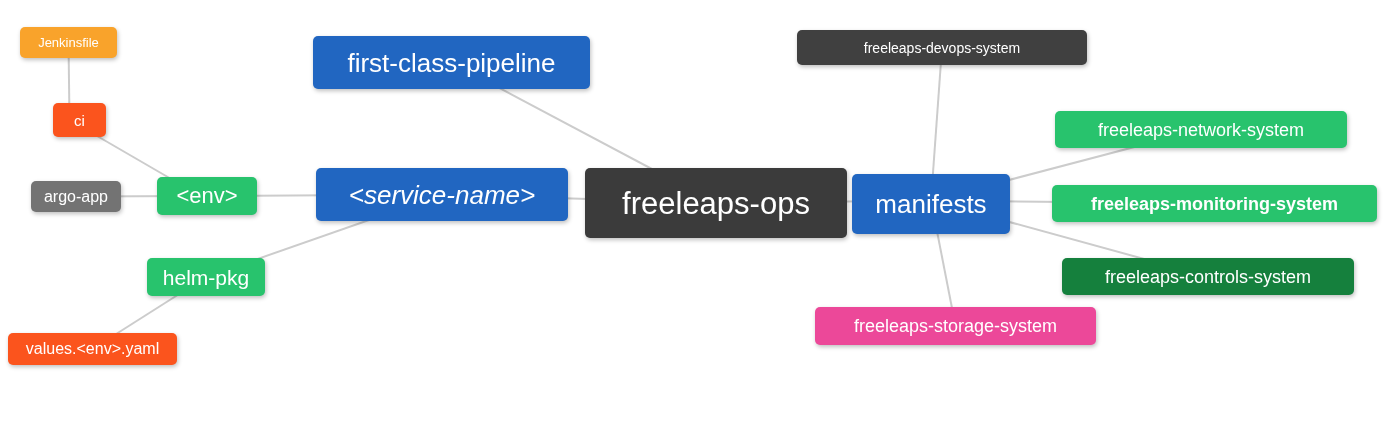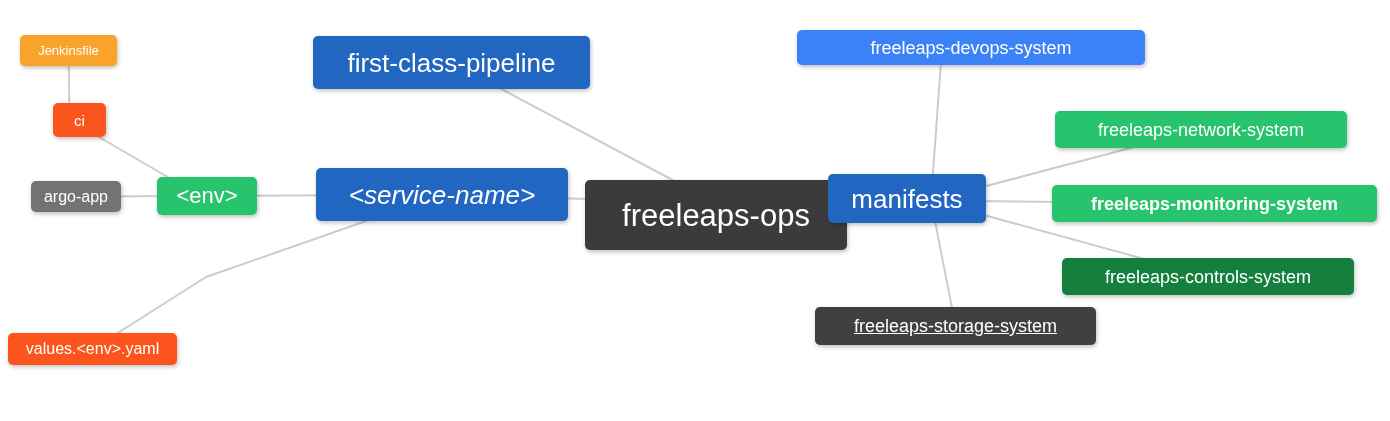--- a/index.html
+++ b/index.html
@@ -30,27 +30,28 @@
       <line x1="451.5" y1="62.5" x2="716" y2="203"></line>
       <line x1="442" y1="194.5" x2="716" y2="203"></line>
       <line x1="716" y1="203" x2="931" y2="200.5"></line>
       <line x1="931" y1="200.5" x2="942" y2="47.5"></line>
       <line x1="931" y1="200.5" x2="1201" y2="129.5"></line>
       <line x1="931" y1="200.5" x2="1214.5" y2="203.5"></line>
       <line x1="931" y1="200.5" x2="1208" y2="276.5"></line>
       <line x1="931" y1="200.5" x2="955.5" y2="326"></line>
     </svg>
 
-<div class="node" style="left: 20px; top: 27px; width: 97px; height: 31px; font-size: 13px; background: rgb(249, 163, 43); margin-top: 8px;">Jenkinsfile</div>
+<div class="node" style="left: 20px; top: 27px; width: 97px; height: 31px; font-size: 13px; background: rgb(249, 163, 43);">Jenkinsfile</div>
     <div class="node" style="left: 53px; top: 103px; width: 53px; height: 34px; font-size: 15px; background: rgb(251, 84, 29);">ci</div>
     <div class="node" style="left: 31px; top: 181px; width: 90px; height: 31px; font-size: 16px; background: #737373;">argo-app</div>
     <div class="node" style="left: 157px; top: 177px; width: 100px; height: 38px; font-size: 22px; background: rgb(40, 195, 109);">&lt;env&gt;</div>
+    <div class="node" style="left: 147px; top: 258px; width: 118px; height: 38px; font-size: 21px; background: rgb(40, 195, 109);">helm-pkg</div>
     <div class="node" style="left: 8px; top: 333px; width: 169px; height: 32px; font-size: 16px; background: rgb(251, 84, 29);">values.&lt;env&gt;.yaml</div>
     <div class="node" style="left: 313px; top: 36px; width: 277px; height: 53px; font-size: 26px; background: rgb(33, 102, 193);">first-class-pipeline</div>
     <div class="node" style="left: 316px; top: 168px; width: 252px; height: 53px; font-size: 26px; background: rgb(33, 102, 193); font-style: italic;">&lt;service-name&gt;</div>
-    <div class="node" style="left: 585px; top: 168px; width: 262px; height: 70px; font-size: 31px; background: rgb(59, 59, 59); margin-top: 12px;">freeleaps-ops</div>
-    <div class="node" style="left: 828px; top: 174px; width: 158px; height: 49px; font-size: 26px; background: rgb(33, 102, 193);">manifests</div>
-    <div class="node" style="left: 797px; top: 30px; width: 348px; height: 35px; font-size: 18px; background: #3b82f6;">freeleaps-devops-system</div>
+    <div class="node" style="left: 585px; top: 168px; width: 262px; height: 70px; font-size: 31px; background: rgb(59, 59, 59);">freeleaps-ops</div>
+    <div class="node" style="left: 852px; top: 174px; width: 158px; height: 60px; font-size: 26px; background: rgb(33, 102, 193);">manifests</div>
+    <div class="node" style="left: 797px; top: 30px; width: 290px; height: 35px; font-size: 14px; background: #404040;">freeleaps-devops-system</div>
     <div class="node" style="left: 1055px; top: 111px; width: 292px; height: 37px; font-size: 18px; background: rgb(40, 195, 109);">freeleaps-network-system</div>
     <div class="node" style="left: 1052px; top: 185px; width: 325px; height: 37px; font-size: 18px; background: rgb(40, 195, 109); font-weight: bold;">freeleaps-monitoring-system</div>
     <div class="node" style="left: 1062px; top: 258px; width: 292px; height: 37px; font-size: 18px; background: #15803d;">freeleaps-controls-system</div>
-    <div class="node" style="left: 815px; top: 307px; width: 281px; height: 38px; font-size: 18px; background: #404040; text-decoration: underline;">freeleaps-storage-system</div>
+    <div class="node" style="left: 815px; top: 307px; width: 281px; height: 38px; font-size: 18px; background: #ec4899;">freeleaps-storage-system</div>
   </div>
 
 </body></html>

